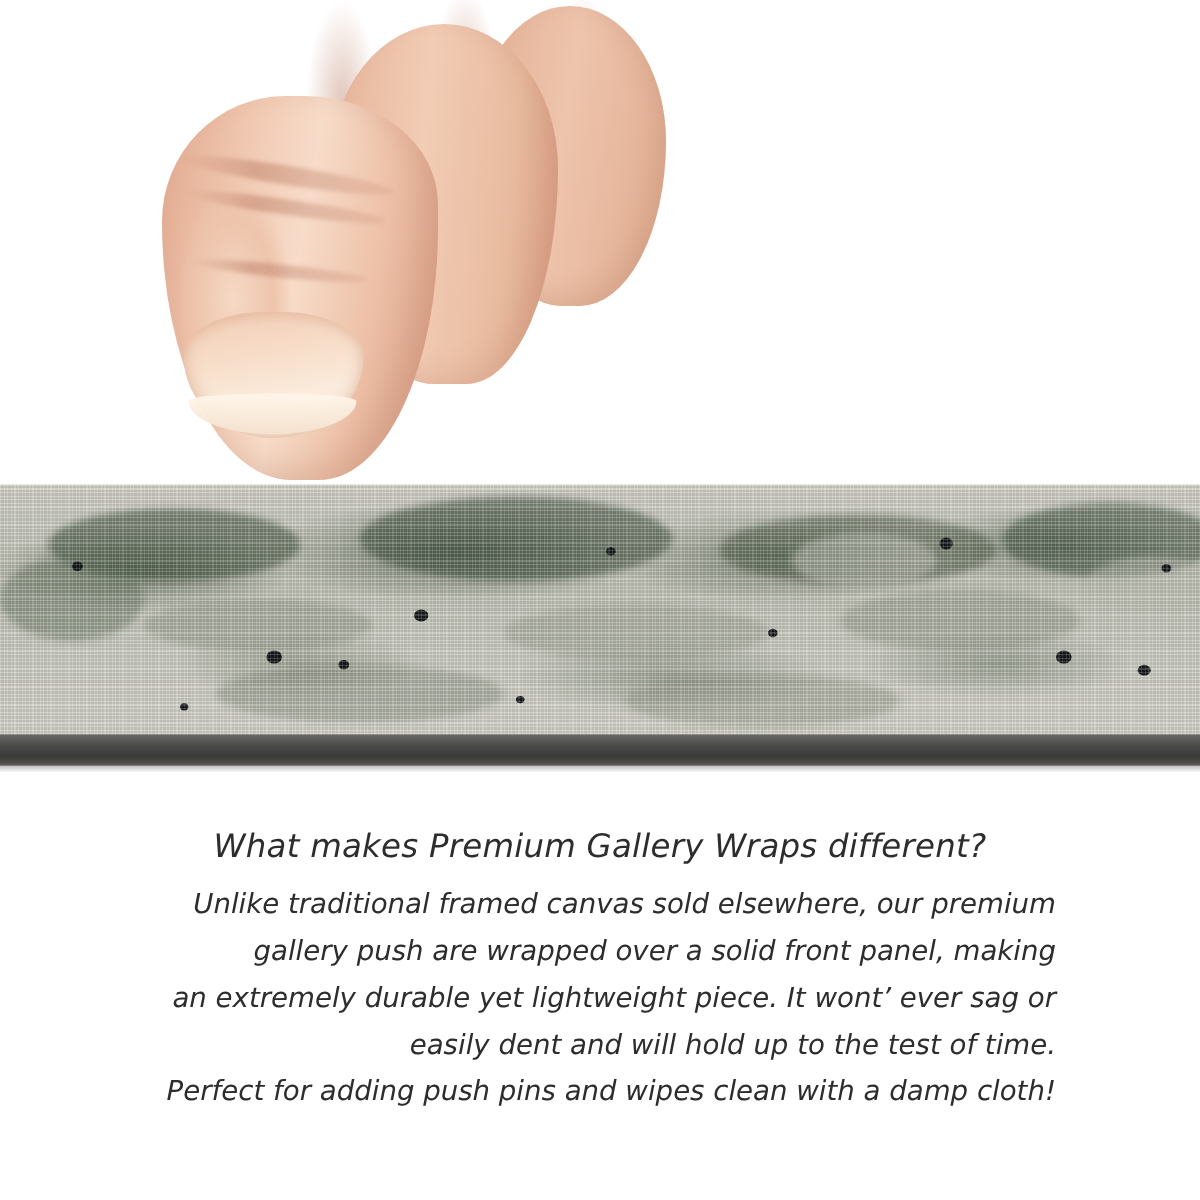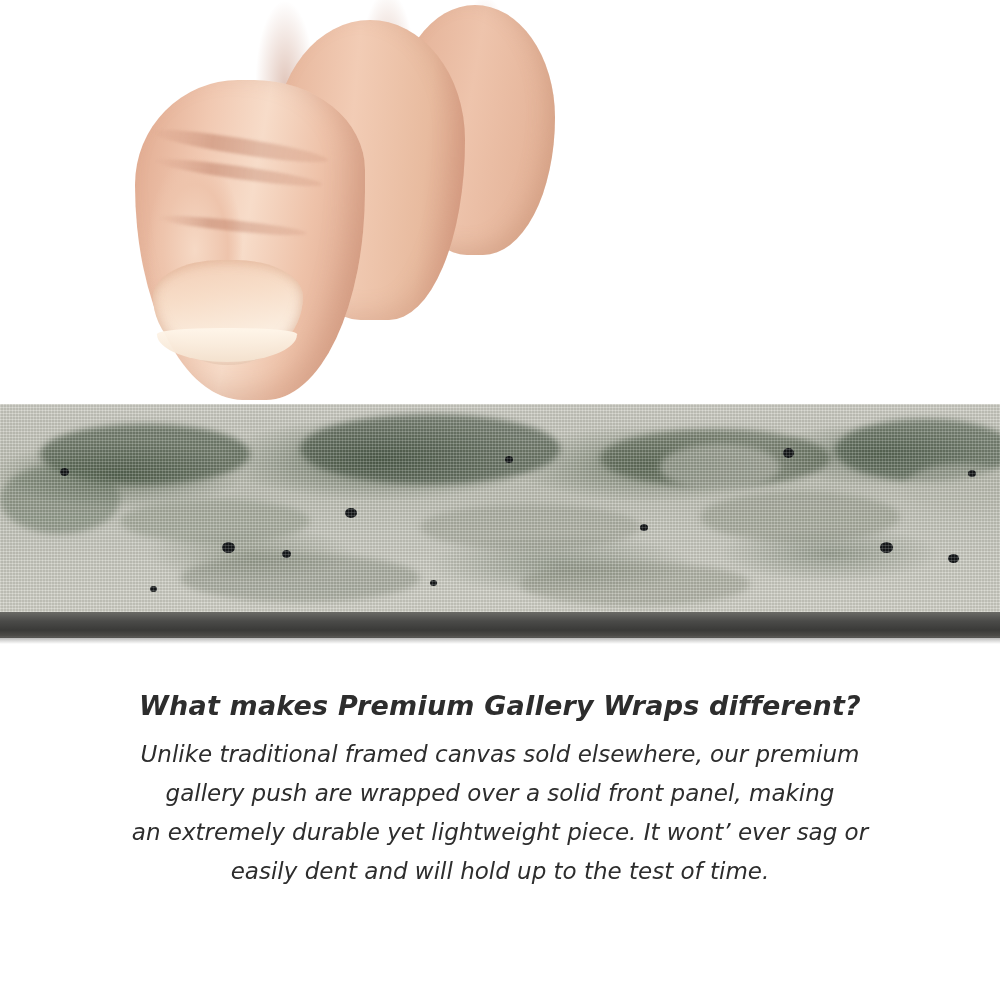--- a/index.html
+++ b/index.html
@@ -187,32 +187,33 @@
     left: 0;
     top: 690px;
     width: 1000px;
     text-align: center;
     color: #2d2d2d;
     font-family: "DejaVu Sans", sans-serif;
     font-style: italic;
   }
   .caption-title {
     font-size: 27px;
-    font-weight: 700;
+    font-weight: 400;
     letter-spacing: 0.2px;
     margin-bottom: 14px;
   }
   .caption-body {
     font-size: 23px;
     line-height: 39px;
     font-weight: 400;
     padding: 0 120px;
   }
   .caption-line {
     display: block;
+    text-align: right;
   }
 </style>
 </head>
 <body>
 
 <div class="page">
 
   <div class="photo">
 
     <div class="hand">
@@ -267,16 +268,17 @@
     <div class="slab-bottom-shadow"></div>
   </div>
 
   <div class="caption">
     <div class="caption-title">What makes Premium Gallery Wraps different?</div>
     <div class="caption-body">
       <span class="caption-line">Unlike traditional framed canvas sold elsewhere, our premium</span>
       <span class="caption-line">gallery push are wrapped over a solid front panel, making</span>
       <span class="caption-line">an extremely durable yet lightweight piece. It wont’ ever sag or</span>
       <span class="caption-line">easily dent and will hold up to the test of time.</span>
+      <span class="caption-line">Perfect for adding push pins and wipes clean with a damp cloth!</span>
     </div>
   </div>
 
 </div>
 
 </body></html>

